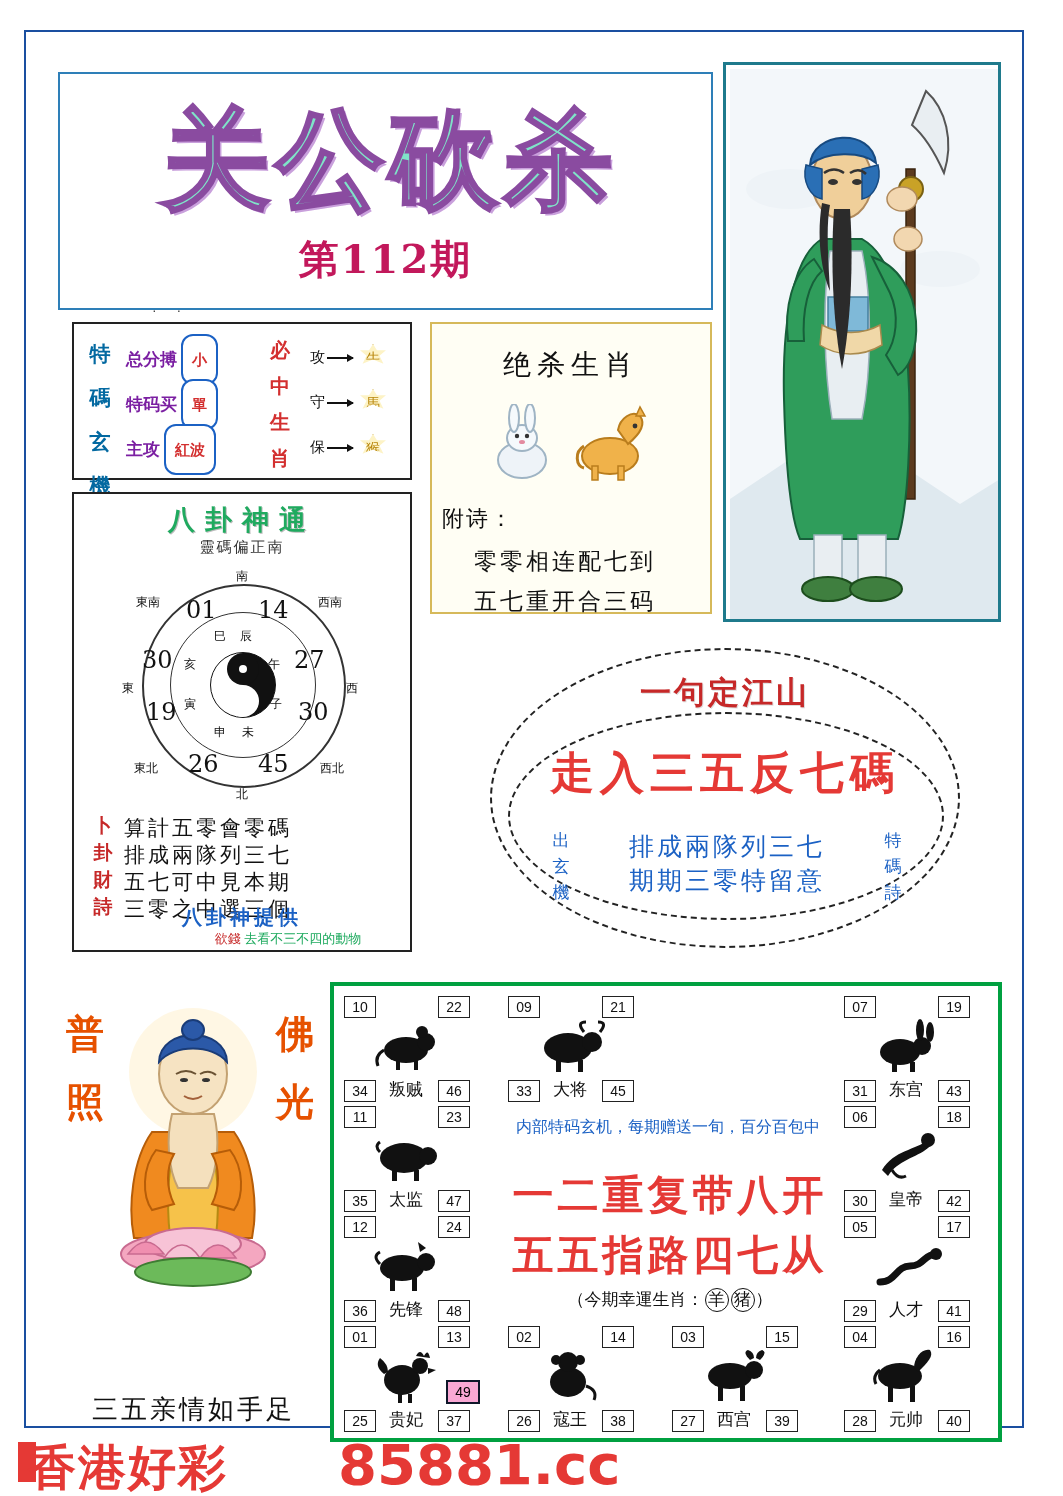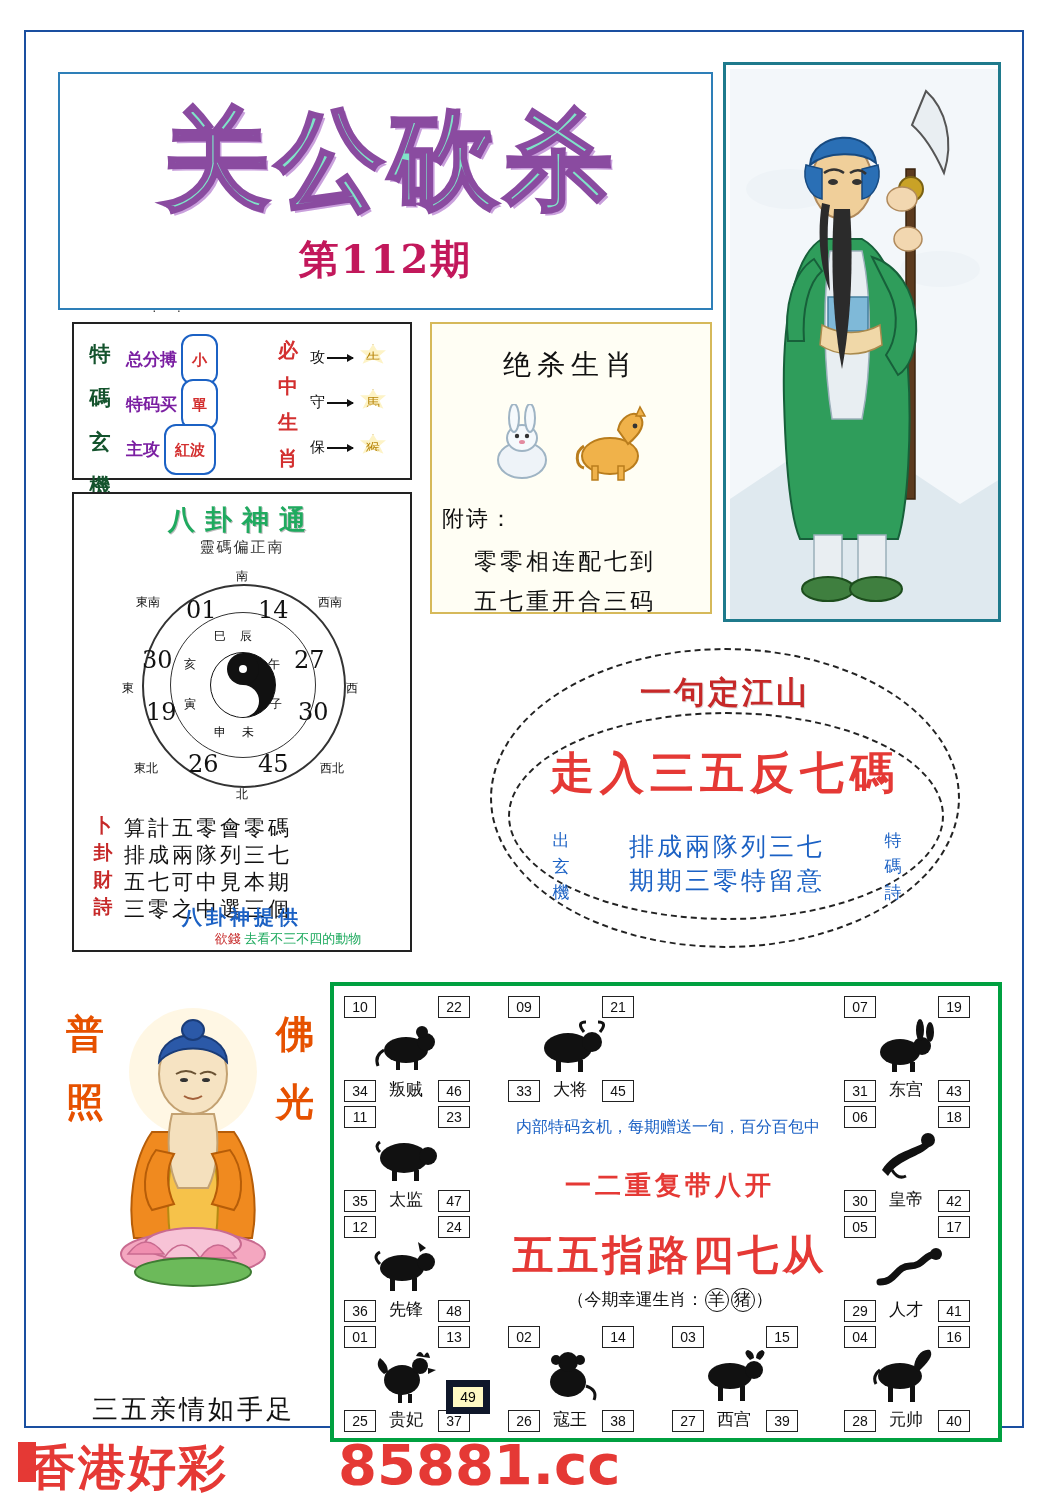--- a/index.html
+++ b/index.html
@@ -15,25 +15,25 @@
   .issue{position:absolute;left:0;top:158px;width:651px;text-align:center;font-family:"DejaVu Serif",serif;
      font-size:40px;font-weight:bold;color:#c2185b;letter-spacing:2px;}
   .dots{position:absolute;left:92px;top:228px;font-size:14px;color:#444;letter-spacing:8px;}
 
   
   .gg-box{position:absolute;left:723px;top:62px;width:278px;height:560px;border:3px solid #1f7a8c;background:#fff;box-sizing:border-box;overflow:hidden;}
   .gg-inner{position:absolute;inset:4px;background:#ffffff;}
 
   
   .tm-box{position:absolute;left:72px;top:322px;width:340px;height:158px;border:2px solid #222;background:#fff;box-sizing:border-box;}
-  .tm-left{position:absolute;left:6px;top:8px;width:40px;height:140px;color:#14532d;font-weight:bold;font-size:21px;line-height:44px;text-align:center;}
+  .tm-left{position:absolute;left:6px;top:8px;width:40px;height:140px;color:#0369a1;font-weight:bold;font-size:21px;line-height:44px;text-align:center;}
   .tm-mid{position:absolute;left:52px;top:10px;width:130px;}
   .tm-row{height:45px;line-height:45px;font-size:17px;color:#7b1fa2;font-weight:bold;white-space:nowrap;}
   .pill{display:inline-block;border:2px solid #1b61c4;border-radius:12px;padding:1px 9px;font-size:15px;margin-left:4px;color:#d32f2f;background:#fff;}
-  .tm-bi{position:absolute;left:196px;top:8px;width:36px;color:#d32f2f;font-weight:bold;font-size:20px;line-height:36px;text-align:center;}
+  .tm-bi{position:absolute;left:196px;top:8px;width:36px;color:#d32f2f;font-weight:bold;font-size:20px;line-height:36px;}
   .tm-right{position:absolute;left:236px;top:10px;width:100px;}
   .tr-row{height:45px;line-height:45px;font-size:15px;color:#111;white-space:nowrap;}
   .arrow{display:inline-block;width:26px;height:2px;background:#111;vertical-align:middle;position:relative;margin:0 2px;}
   .arrow:after{content:"";position:absolute;right:-1px;top:-3px;border-left:7px solid #111;border-top:4px solid transparent;border-bottom:4px solid transparent;}
   .star{display:inline-block;width:34px;height:26px;line-height:26px;text-align:center;font-size:14px;color:#b8860b;
      background:#fdf3c6;border:1px solid #c8a84b;vertical-align:middle;
      clip-path:polygon(50% 0%,61% 22%,86% 22%,68% 42%,79% 70%,50% 55%,21% 70%,32% 42%,14% 22%,39% 22%);}
 
   
   .bg-box{position:absolute;left:72px;top:492px;width:340px;height:460px;border:2px solid #222;background:#fff;box-sizing:border-box;}
@@ -99,21 +99,21 @@
   .cell .tr{left:96px;top:2px;}
   .cell .bl{left:2px;top:86px;}
   .cell .br{left:96px;top:86px;}
   .cell .nm{position:absolute;left:30px;top:86px;width:68px;height:20px;line-height:20px;text-align:center;font-size:17px;color:#111;}
   .cell .an{position:absolute;left:30px;top:22px;width:70px;height:60px;}
   .cell.r4 .tl{left:14px;} .cell.r4 .bl{left:14px;}
   .cell.r4 .tr{left:108px;} .cell.r4 .br{left:108px;}
   .cell.r4 .nm{left:42px;} .cell.r4 .an{left:42px;}
 
   .centre-note{position:absolute;left:468px;top:1117px;width:400px;text-align:center;font-size:16px;color:#1b61c4;letter-spacing:0px;}
-  .centre-l1{position:absolute;left:470px;top:1168px;width:400px;text-align:center;font-size:26px;font-weight:bold;color:#e53935;letter-spacing:4px;font-family:"DejaVu Serif",serif;}
+  .centre-l1{position:absolute;left:470px;top:1168px;width:400px;text-align:center;font-size:41px;font-weight:bold;color:#e53935;letter-spacing:4px;font-family:"DejaVu Serif",serif;}
   .centre-l2{position:absolute;left:470px;top:1228px;width:400px;text-align:center;font-size:41px;font-weight:bold;color:#e53935;letter-spacing:4px;font-family:"DejaVu Serif",serif;}
   .lucky{position:absolute;left:470px;top:1288px;width:400px;text-align:center;font-size:17px;color:#111;}
   .lucky .circ{display:inline-block;border:1px solid #111;border-radius:50%;width:22px;height:22px;line-height:22px;text-align:center;margin:0 1px;}
 
   
   .foot{position:absolute;left:18px;top:1434px;width:1030px;height:56px;}
   .foot-cn{position:absolute;left:10px;top:2px;font-size:48px;font-weight:bold;color:#e53935;letter-spacing:2px;font-family:"DejaVu Sans",sans-serif;}
   .foot-num{position:absolute;left:320px;top:-2px;font-size:56px;font-weight:bold;color:#e53935;font-family:"DejaVu Sans",sans-serif;}
   .sq{position:absolute;left:0;top:8px;width:18px;height:40px;background:#e53935;}
 </style>
@@ -522,21 +522,21 @@
             <ellipse cx="28" cy="30" rx="22" ry="13" fill="#111"></ellipse>
             <path d="M46 26 C56 16 62 10 58 4 C50 2 42 12 42 22 Z" fill="#111"></path>
             <rect x="16" y="40" width="5" height="16" fill="#111"></rect>
             <rect x="38" y="40" width="5" height="16" fill="#111"></rect>
             <path d="M8 24 q-8 6 -4 14" stroke="#111" stroke-width="3" fill="none"></path>
           </svg>
       </div>
       <div class="nm">元帅</div>
     </div>
 
-    <div style="position:absolute;left:112px;top:394px;width:30px;height:20px;line-height:20px;text-align:center;font-size:14px;border:7px solid #0f172a;background:#fef9c3;">49</div>
+    <div style="position:absolute;left:112px;top:394px;width:30px;height:20px;line-height:20px;text-align:center;font-size:14px;border:2px solid #0f172a;background:#f9a8d4;">49</div>
   </div>
 
   <div class="centre-note">内部特码玄机，每期赠送一旬，百分百包中</div>
   <div class="centre-l1">一二重复带八开</div>
   <div class="centre-l2">五五指路四七从</div>
   <div class="lucky">
     <span>（今期幸運生肖：</span><span class="circ">羊</span><span class="circ">猪</span><span>）</span>
   </div>
 
   <div class="foot">

